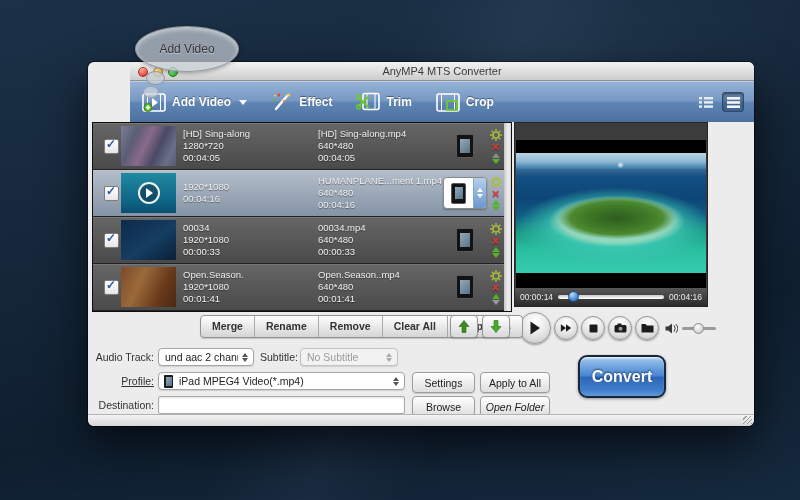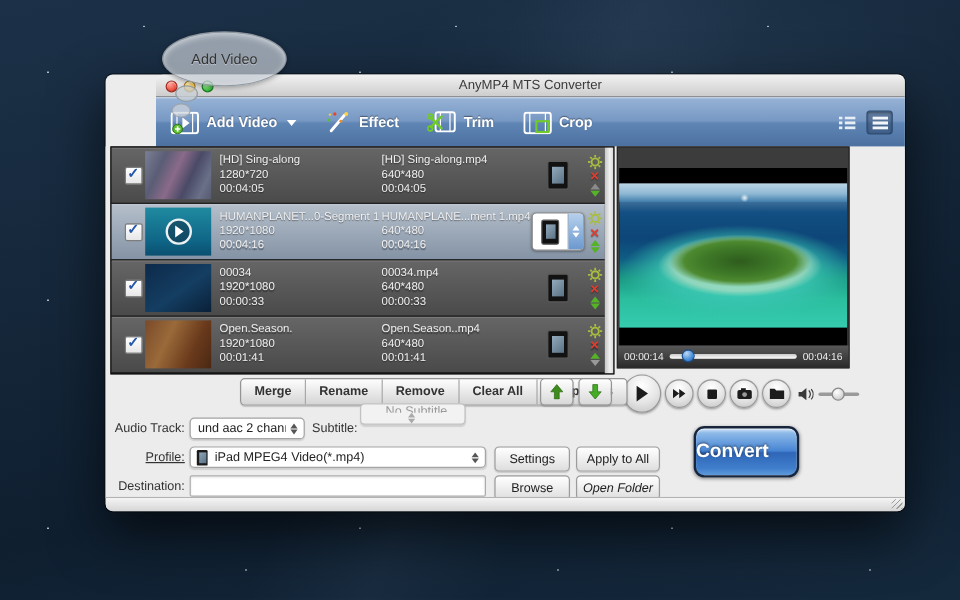--- a/index.html
+++ b/index.html
@@ -166,21 +166,21 @@
   .txtfield{position:absolute;height:18px;background:#fff;border:1px solid #ababab;border-radius:2px;
     box-sizing:border-box;box-shadow:inset 0 1px 2px rgba(0,0,0,.12);font-size:10.5px;padding:0 4px;
     font-family:"Liberation Sans",sans-serif;}
   .pbtn{position:absolute;height:19px;border:1px solid #9c9c9c;border-radius:4px;font-size:10.5px;color:#222;
     background:linear-gradient(#fff,#dedede);display:flex;align-items:center;justify-content:center;
     box-shadow:0 1px 1px rgba(0,0,0,.15);cursor:default;}
   .convert{position:absolute;left:490px;top:233px;width:88px;height:43px;border-radius:9px;
     border:2px solid #17253d;box-sizing:border-box;
     background:linear-gradient(#cfe3f7 0%,#8db9e8 10%,#4785d4 48%,#2f66b8 52%,#3f7ecb 85%,#5f9ada 100%);
     box-shadow:0 1px 3px rgba(0,0,0,.4),inset 0 1px 1px rgba(255,255,255,.6);
-    display:flex;align-items:center;justify-content:flex-start;}
+    display:flex;align-items:center;justify-content:center;}
   .convert span{color:#fff;font-size:16px;font-weight:bold;text-shadow:0 -1px 2px rgba(0,0,0,.55);}
 
   .footer{position:absolute;left:0;right:0;bottom:0;height:11px;border-radius:0 0 6px 6px;
     background:linear-gradient(#f4f4f4,#d6d6d6);border-top:1px solid #b2b2b2;}
   .grip{position:absolute;right:2px;bottom:2px;width:9px;height:8px;
     background:repeating-linear-gradient(135deg,transparent 0 2px,#9a9a9a 2px 3px);}
 </style>
 </head>
 <body>
 
@@ -310,21 +310,20 @@
             <div class="arr dn"></div>
           </div>
         </div>
 
         <div class="row selected">
           <div class="check"></div>
           <div class="thumb thumb2">
               <div class="play-ov"></div>
             </div>
           <div class="fcol">
-            <span>HUMANPLANET...0-Segment 1</span>
             <span>1920*1080</span>
             <span>00:04:16</span>
           </div>
           <div class="fcol out">
             <span>HUMANPLANE...ment 1.mp4</span>
             <span>640*480</span>
             <span>00:04:16</span>
           </div>
           <div class="devcol">
             <div class="dev-select">
@@ -507,21 +506,21 @@
 
     <div class="flabel" style="left:6px;top:229px;width:60px;">Audio Track:</div>
     <div class="dropdown" style="left:70px;top:226px;width:96px;">
       <div class="dtext">und aac 2 channels</div>
       <div class="darrows">
           <div class="u"></div>
           <div class="d"></div>
         </div>
     </div>
     <div class="flabel" style="left:172px;top:229px;width:46px;text-align:left;">Subtitle:</div>
-    <div class="dropdown disabled" style="left:212px;top:214px;width:88px;flex-direction:column;">
+    <div class="dropdown disabled" style="left:212px;top:226px;width:98px;">
       <div class="dtext">No Subtitle</div>
       <div class="darrows">
           <div class="u"></div>
           <div class="d"></div>
         </div>
     </div>
 
     <div class="flabel" style="left:6px;top:253px;width:60px;text-decoration:underline;">Profile:</div>
     <div class="dropdown" style="left:70px;top:250px;width:247px;">
       <div class="mini-ipad"></div>

